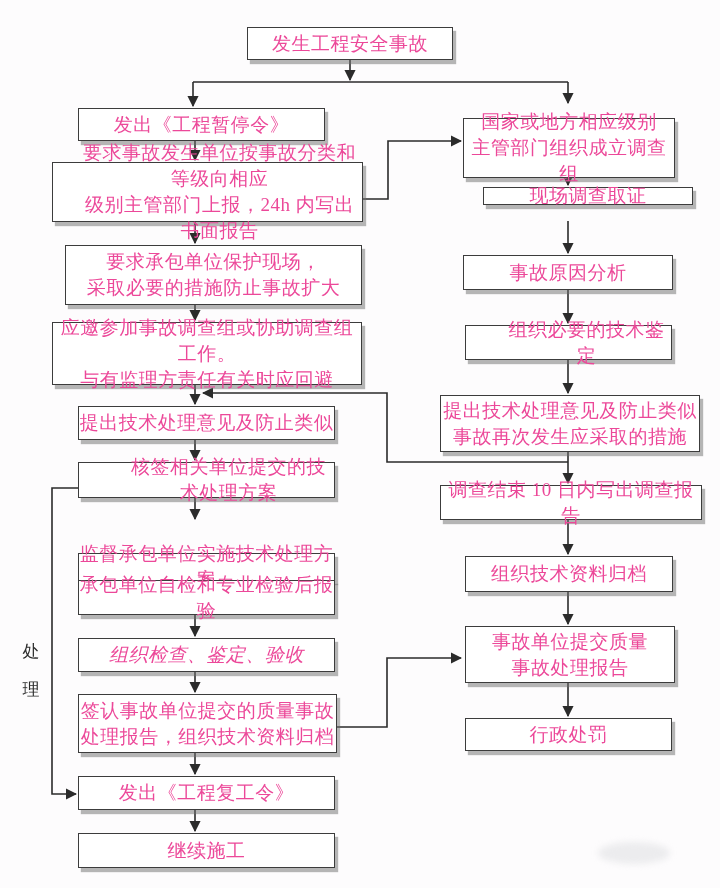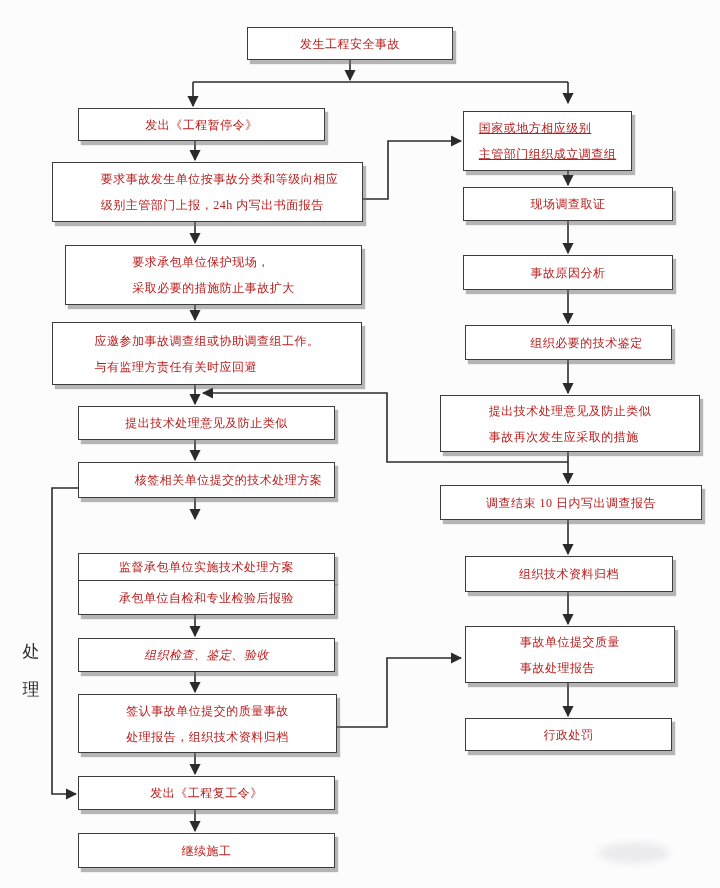--- a/index.html
+++ b/index.html
@@ -12,23 +12,24 @@
   }
   #edges{position:absolute;left:0;top:0;width:720px;height:888px;}
   #edges polyline{fill:none;stroke:#2b2b2b;stroke-width:1.6px;}
   .node{
     position:absolute;
     box-sizing:border-box;
     background:#ffffff;
     border:1.6px solid #3c3c3c;
     box-shadow:3px 4px 1px rgba(110,110,110,0.5);
     display:flex;align-items:center;justify-content:center;
-    font-size:12px;
+    text-align:center;
+    font-size:19px;
     line-height:26px;
-    color:#b91c1c;
+    color:#ec4899;
     white-space:pre-line;
     letter-spacing:0.5px;
   }
   .side-label{
     position:absolute;
     left:18px;top:633px;
     width:26px;
     font-size:17px;
     line-height:38px;
     color:#2b2b2b;
@@ -95,23 +96,23 @@
   <div class="node" style="left:78px;top:406px;width:257px;height:34px;">提出技术处理意见及防止类似</div>
   <div class="node" style="left:78px;top:462px;width:257px;height:36px;padding-left:44px;">核签相关单位提交的技术处理方案</div>
   <div class="node" style="left:78px;top:521px;width:257px;height:28px;margin-top:32px;">监督承包单位实施技术处理方案</div>
   <div class="node" style="left:78px;top:580px;width:257px;height:35px;">承包单位自检和专业检验后报验</div>
   <div class="node" style="left:78px;top:638px;width:257px;height:34px;font-style:italic;">组织检查、鉴定、验收</div>
   <div class="node" style="left:78px;top:694px;width:259px;height:59px;">签认事故单位提交的质量事故
 处理报告，组织技术资料归档</div>
   <div class="node" style="left:78px;top:776px;width:257px;height:34px;">发出《工程复工令》</div>
   <div class="node" style="left:78px;top:833px;width:257px;height:35px;">继续施工</div>
 
-  <div class="node" style="left:463px;top:111px;width:169px;height:60px;text-decoration:underline;">国家或地方相应级别
+  <div class="node" style="left:463px;top:118px;width:212px;height:60px;">国家或地方相应级别
 主管部门组织成立调查组</div>
-  <div class="node" style="left:463px;top:187px;width:210px;height:34px;font-family:Liberation Serif, serif;">现场调查取证</div>
+  <div class="node" style="left:483px;top:187px;width:210px;height:18px;font-family:Liberation Serif, serif;">现场调查取证</div>
   <div class="node" style="left:463px;top:255px;width:210px;height:35px;">事故原因分析</div>
   <div class="node" style="left:465px;top:325px;width:207px;height:35px;padding-left:36px;">组织必要的技术鉴定</div>
   <div class="node" style="left:440px;top:395px;width:260px;height:57px;">提出技术处理意见及防止类似
 事故再次发生应采取的措施</div>
   <div class="node" style="left:440px;top:485px;width:262px;height:35px;">调查结束 10 日内写出调查报告</div>
   <div class="node" style="left:465px;top:556px;width:208px;height:36px;">组织技术资料归档</div>
   <div class="node" style="left:465px;top:626px;width:210px;height:57px;">事故单位提交质量
 事故处理报告</div>
   <div class="node" style="left:465px;top:718px;width:207px;height:33px;">行政处罚</div>
 

